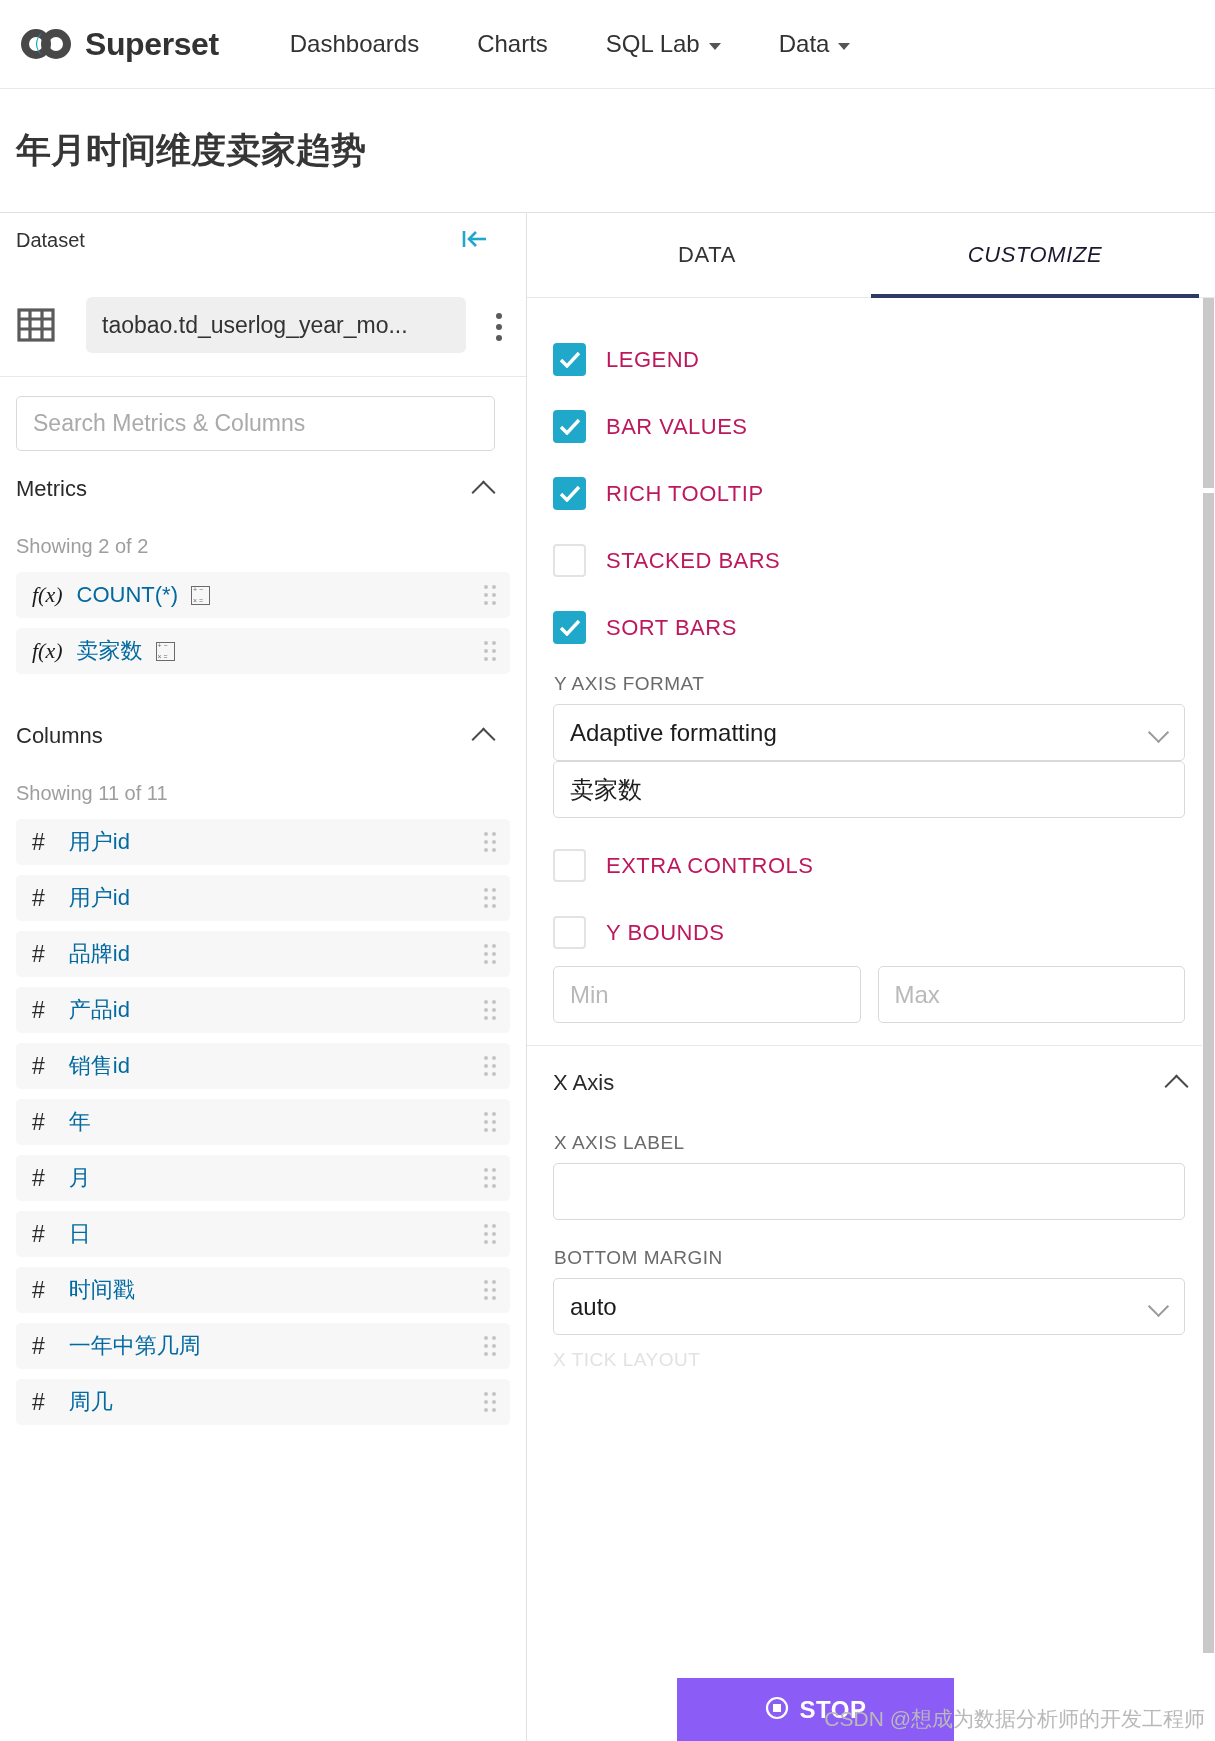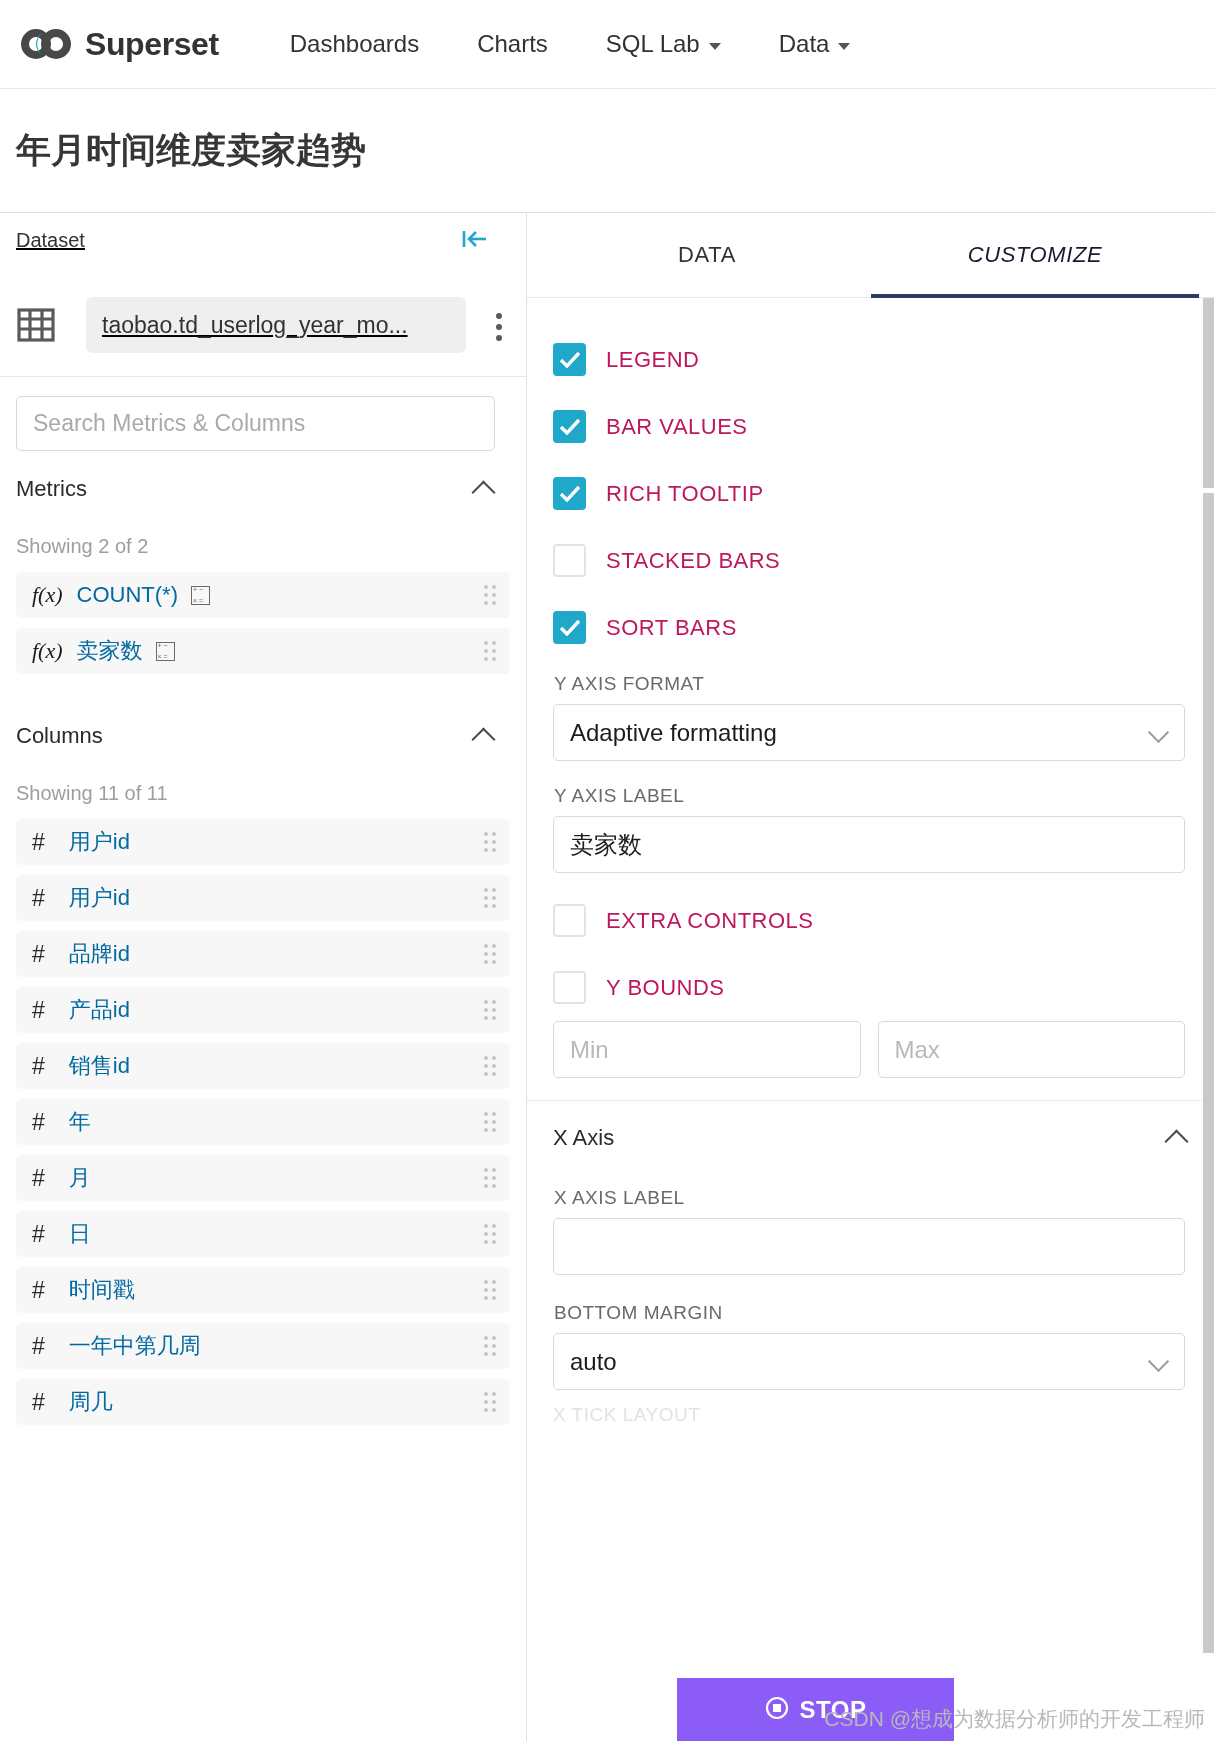--- a/index.html
+++ b/index.html
@@ -52,21 +52,20 @@
     width: 527px; flex: 0 0 527px;
     background: #fff;
     border-right: 1px solid #e0e0e0;
     position: relative;
   }
   .dataset-head {
     height: 164px;
     border-bottom: 1px solid #e8e8e8;
     padding: 16px;
     position: relative;
-    text-decoration: underline;
   }
   .dataset-label { font-size: 20px; color: #323232; }
   .collapse-btn {
     position: absolute; top: 16px; right: 38px;
     color: #20a7c9; cursor: pointer;
     display: flex; align-items: center;
   }
   .dataset-row { display: flex; align-items: center; margin-top: 45px; }
   .table-icon { width: 40px; height: 40px; flex: 0 0 40px; }
   .dataset-pill {
@@ -584,21 +583,20 @@
         </span>
         <span class="cb-label">SORT BARS</span>
       </div>
 
       <div class="field-label">Y AXIS FORMAT</div>
       <div class="select-box">
         <span>Adaptive formatting</span>
         <span class="chev"></span>
       </div>
 
-      <div class="field-label" style="margin-top:24px">Y AXIS LABEL</div>
       <div class="text-box">
         <input type="text" value="卖家数" style="">
       </div>
 
       <div class="cb-row" style="margin-top:14px">
         <span class="cb off"></span>
         <span class="cb-label">EXTRA CONTROLS</span>
       </div>
 
       <div class="cb-row">

